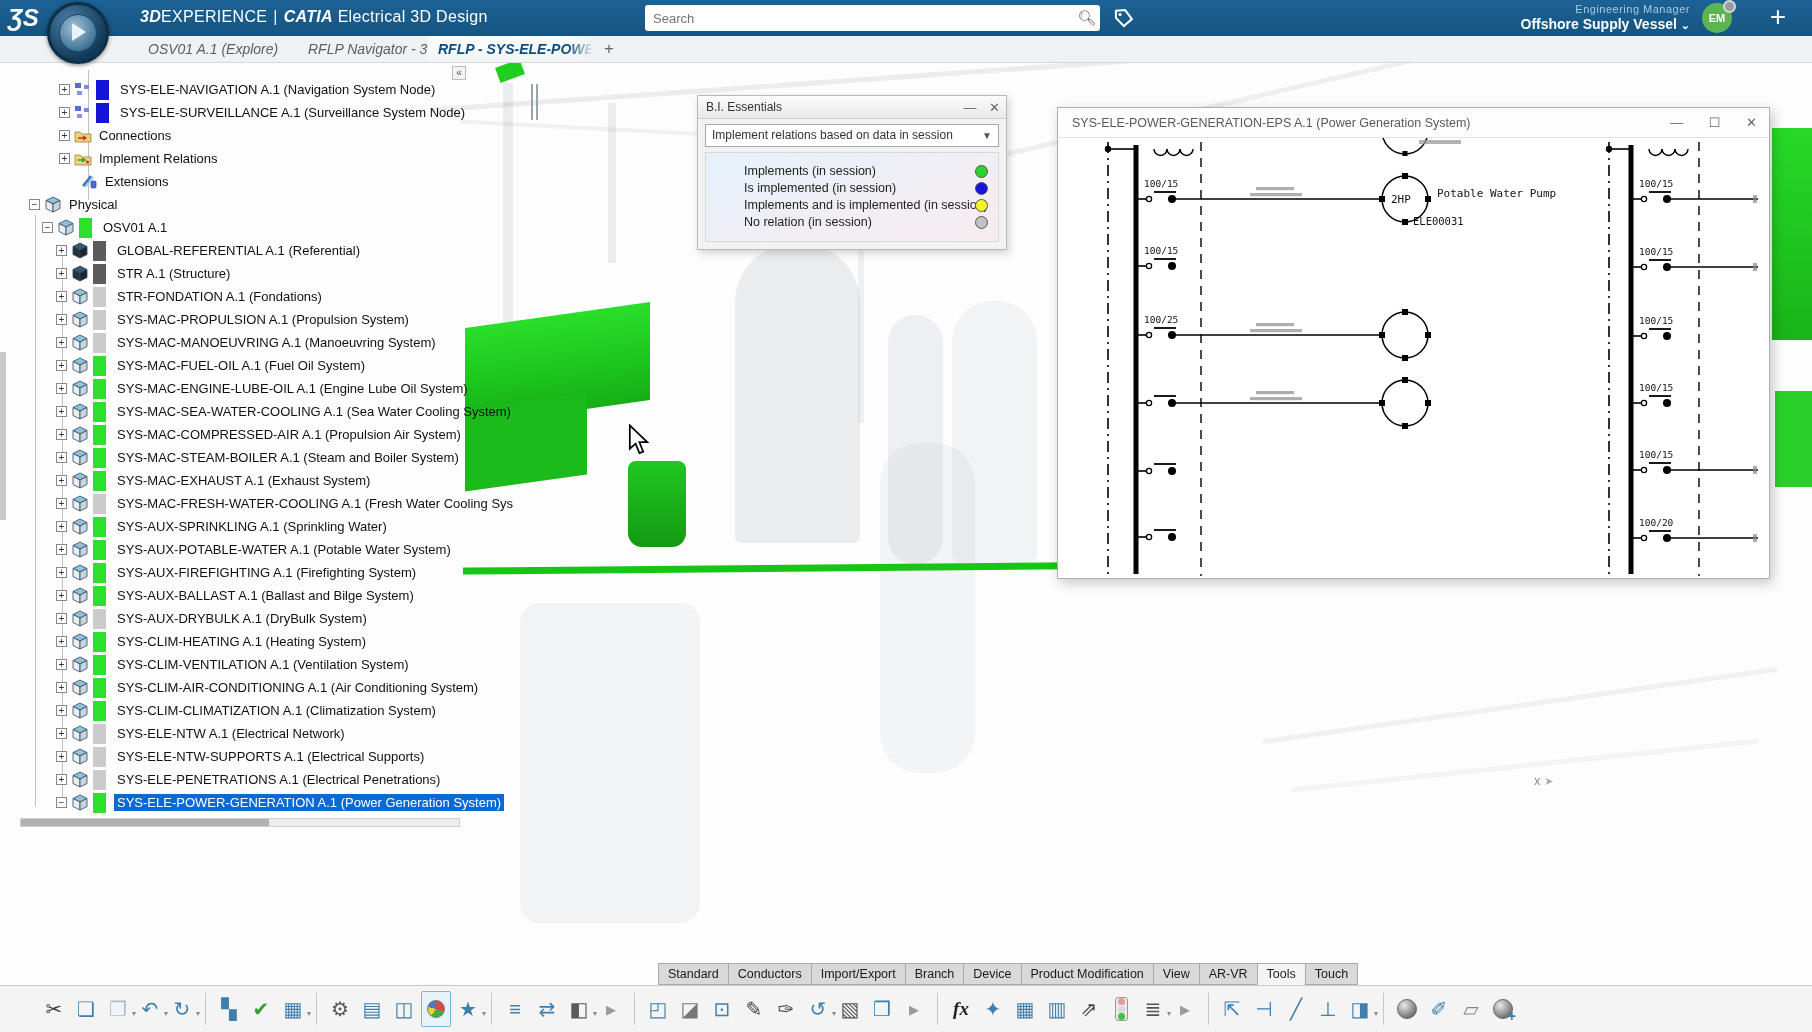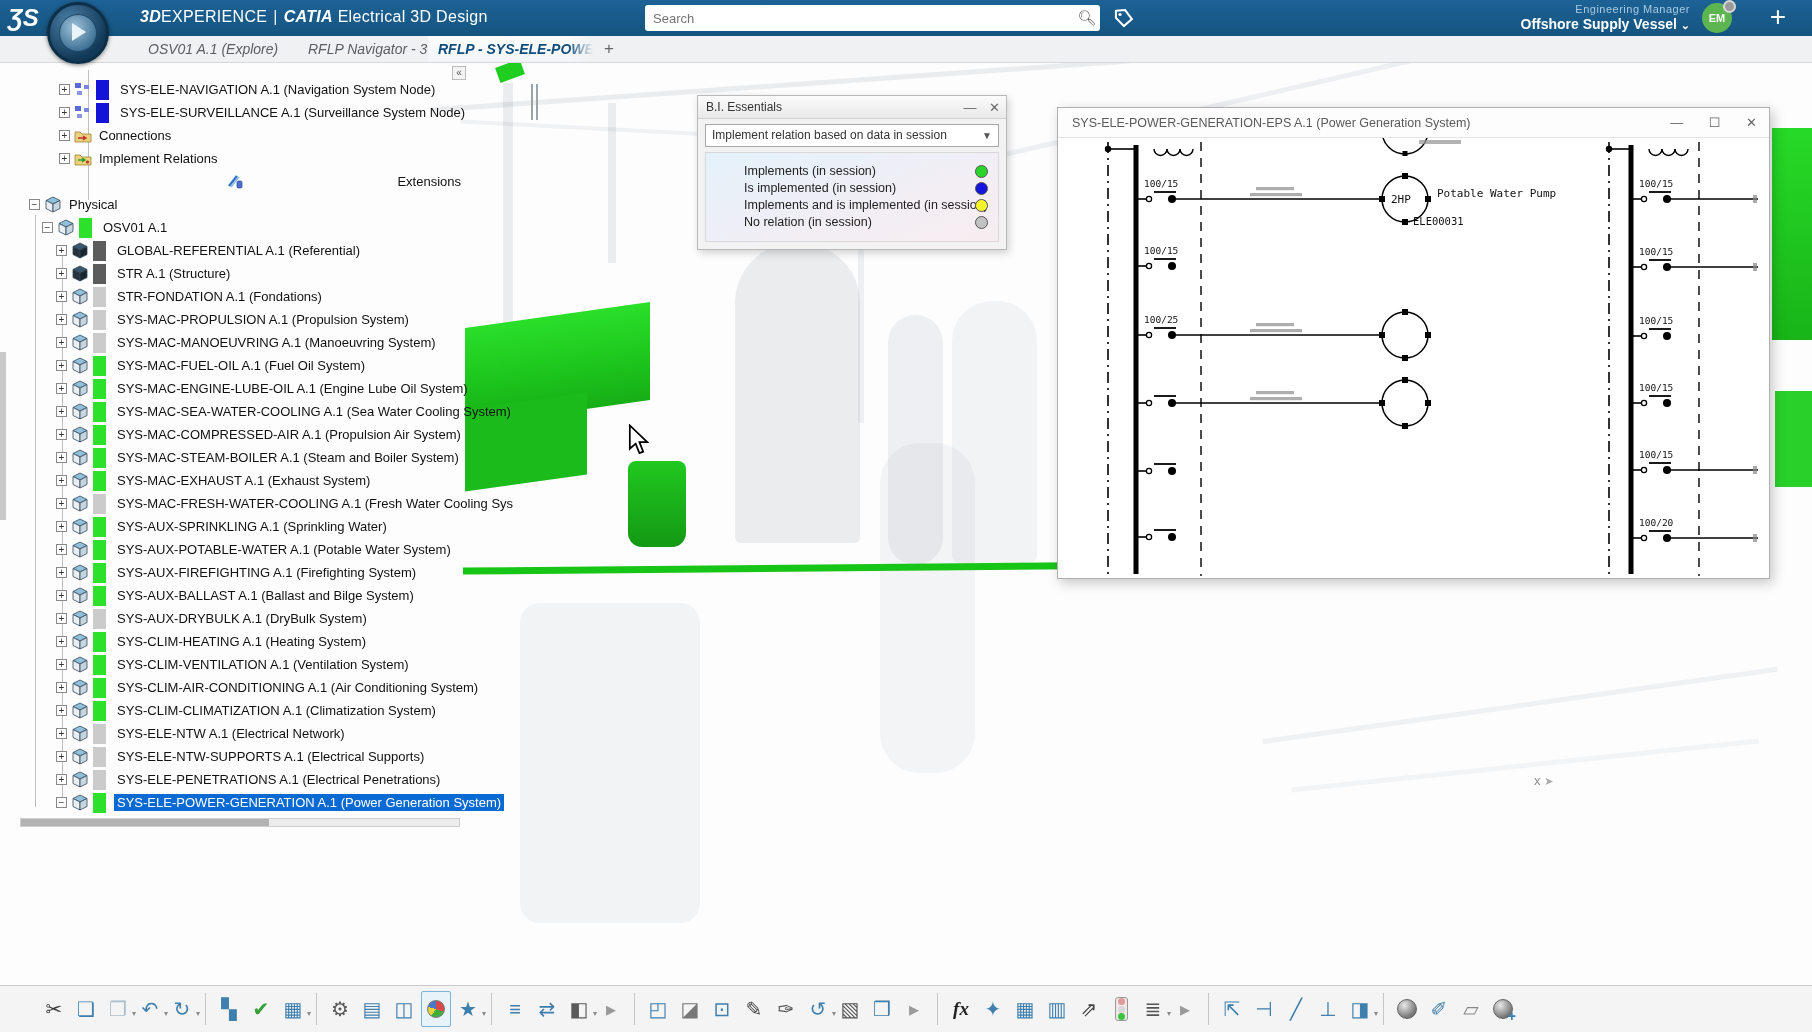--- a/index.html
+++ b/index.html
@@ -224,21 +224,21 @@
       </div>
       <div class="trow" style="padding-left: 51px;">
         <div class="exp">+</div>
         <div class="tico"><svg width="18" height="17" viewBox="0 0 18 17">
             <path d="M1,5 L6,5 L8,7 L17,7 L17,15 L1,15 Z" fill="#ecd27c" stroke="#9c8232" stroke-width=".8"></path>
             <path d="M4,10 h6 M8,8 l3,2 -3,2" stroke="#2f9e2f" stroke-width="1.4" fill="none"></path>
             <circle cx="13.5" cy="12" r="1.6" fill="#c03030"></circle>
           </svg></div>
         <span class="tlabel">Implement Relations</span>
       </div>
-      <div class="trow" style="padding-left: 57px; justify-content: space-between;">
+      <div class="trow" style="padding-left: 57px;">
         <div style="width: 15px; flex: 0 0 auto;"></div>
         <div class="tico"><svg width="18" height="17" viewBox="0 0 18 17">
             <path d="M3,13 L11,3" stroke="#2f77c0" stroke-width="2.4"></path>
             <path d="M5,14 L13,4" stroke="#8fb8e0" stroke-width="1.4"></path>
             <rect x="11" y="8" width="5" height="7" rx="1.5" fill="#4a6fd0" stroke="#26408a" stroke-width=".7"></rect>
           </svg></div>
         <span class="tlabel">Extensions</span>
       </div>
       <div class="trow" style="padding-left: 21px;">
         <div class="exp">−</div>
@@ -518,21 +518,21 @@
   <div class="dragbars"></div>
 
   <div class="bipanel">
     <div class="ttl"><span>B.I. Essentials</span>
       <div class="ctr">
         <span>—</span>
         <span>✕</span>
       </div>
     </div>
     <div class="bidrop">
-      <span>Implement relation based on data in session</span>
+      <span>Implement relations based on data in session</span>
       <span class="car">▼</span>
     </div>
     <div class="bilegend" id="bilegend">
         <div class="birow"><span>Implements (in session)</span><span class="dotc" style="background: rgb(42, 212, 42);"></span></div>
         <div class="birow"><span>Is implemented (in session)</span><span class="dotc" style="background: rgb(20, 20, 220);"></span></div>
         <div class="birow"><span>Implements and is implemented (in session)</span><span class="dotc" style="background: rgb(245, 245, 45);"></span></div>
         <div class="birow"><span>No relation (in session)</span><span class="dotc" style="background: rgb(194, 194, 194);"></span></div>
       </div>
   </div>
 
@@ -654,20 +654,32 @@
           <circle cx="586" cy="400" r="2.6" fill="#fff" stroke="#000" stroke-width="1.3"></circle>
           <line x1="591" y1="393" x2="613" y2="393" stroke="#000" stroke-width="1.8"></line>
           <circle cx="609" cy="400" r="4" fill="#000"></circle>
           <text x="581" y="388" font-size="9.5" fill="#111" text-anchor="start" font-family="&quot;DejaVu Sans Mono&quot;, monospace">100/20</text>
           <line x1="609" y1="400" x2="700" y2="400" stroke="#000" stroke-width="1.6"></line>
           <rect x="695" y="396" width="4" height="8" fill="#888" opacity="0.7"></rect>
         </svg>
     </div>
   </div>
 
+  <div class="btabs" id="btabs">
+      <div class="btab">Standard</div>
+      <div class="btab">Conductors</div>
+      <div class="btab">Import/Export</div>
+      <div class="btab">Branch</div>
+      <div class="btab">Device</div>
+      <div class="btab">Product Modification</div>
+      <div class="btab">View</div>
+      <div class="btab">AR-VR</div>
+      <div class="btab active">Tools</div>
+      <div class="btab">Touch</div>
+    </div>
   <div class="toolbar" id="toolbar">
       <div class="tbtn">
         <span class="g" style="color: rgb(59, 59, 59);">✂</span>
       </div>
       <div class="tbtn">
         <span class="g" style="color: rgb(63, 127, 174);">❏</span>
       </div>
       <div class="tbtn">
         <span class="g" style="color: rgb(168, 191, 207);">❐</span>
         <span class="dd">▾</span>

